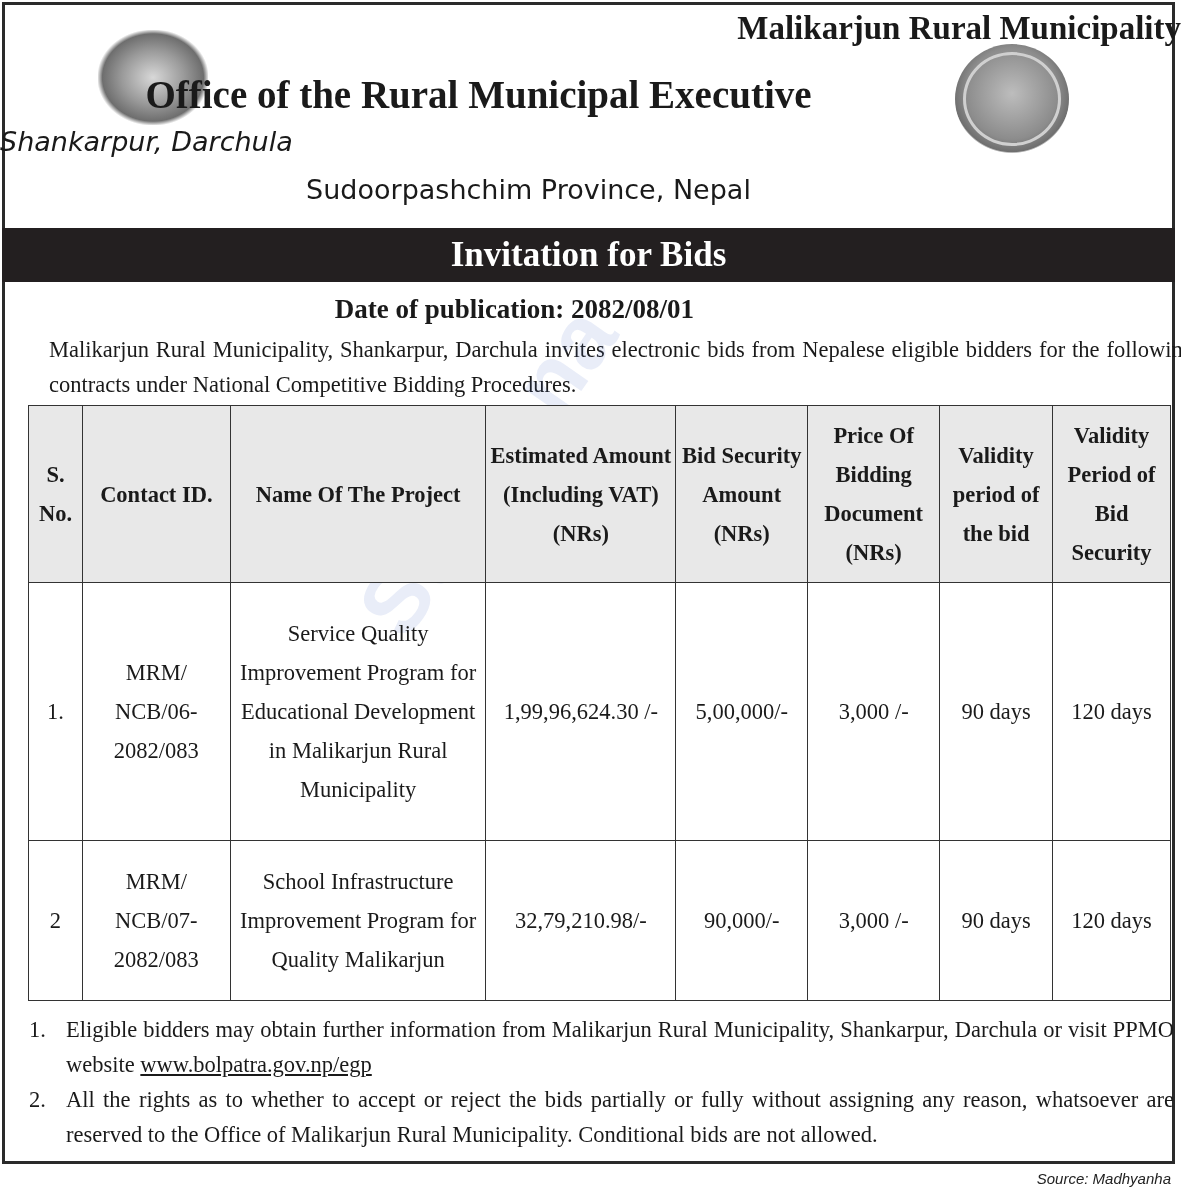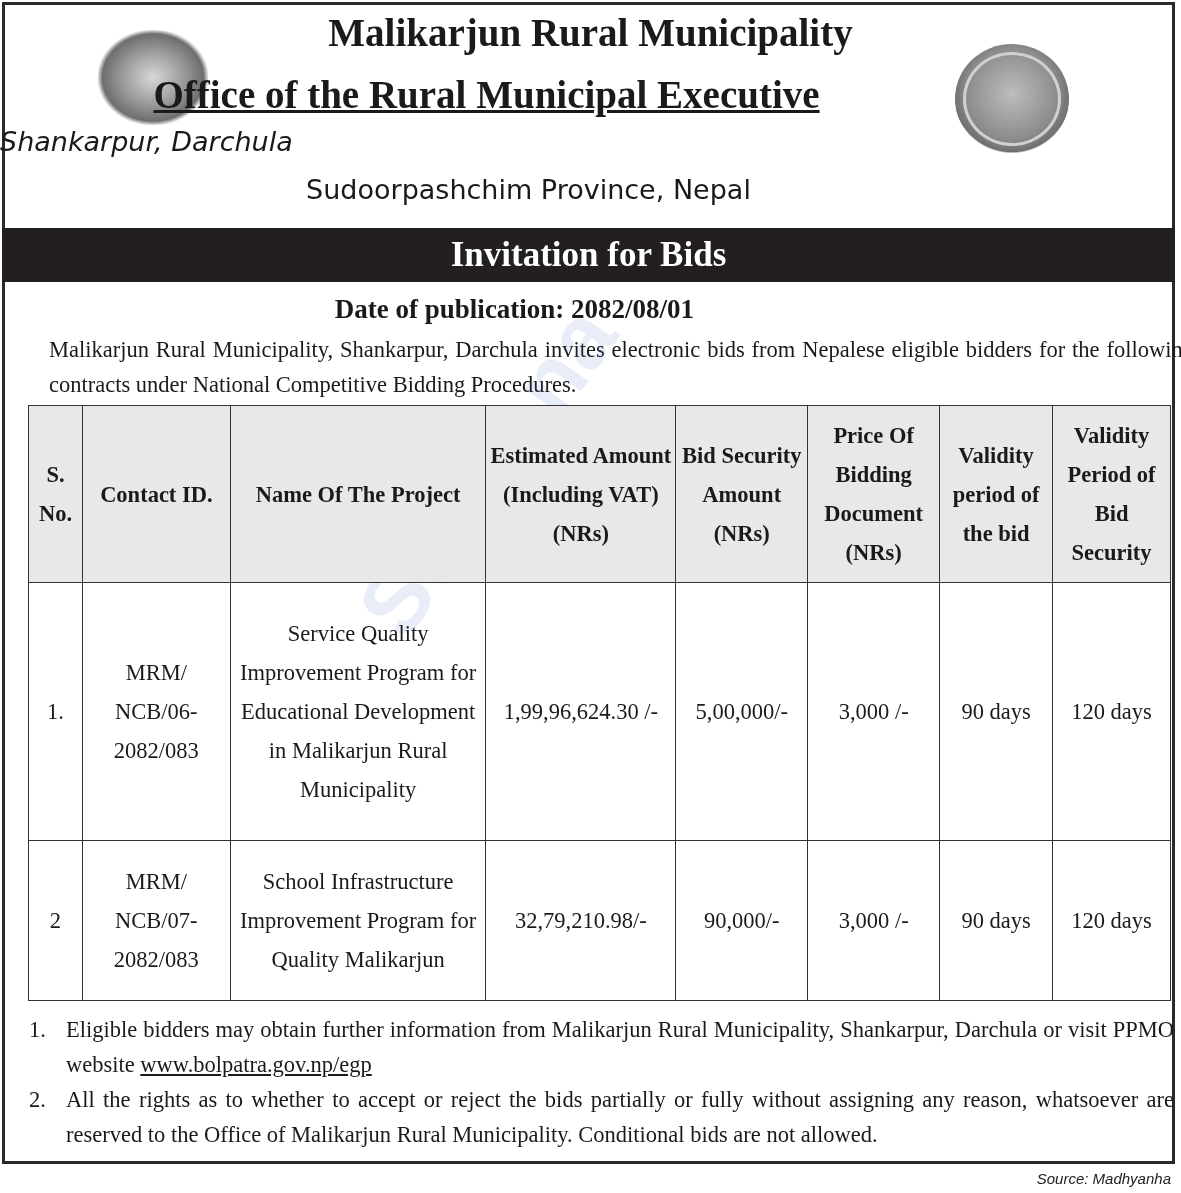--- a/index.html
+++ b/index.html
@@ -1,19 +1,19 @@
 <!DOCTYPE html>
 <html><head>
 <meta charset="utf-8">
 <style>
   html, body { margin:0; padding:0; background:#ffffff; }
   body { width:1181px; height:1193px; position:relative; overflow:hidden; font-family:"Liberation Serif", serif; color:#1a1a1a; }
   .frame { position:absolute; left:2px; top:2px; width:1173px; height:1162px; border:3px solid #2a2a2a; box-sizing:border-box; }
-  .title1 { position:absolute; left:0; width:1181px; top:10px; text-align:center; font-weight:bold; font-size:39px; }
-  .title2 { position:absolute; left:8px; width:957px; top:72px; text-align:center; font-weight:bold; font-size:39px;text-decoration:underline; }
+  .title1 { position:absolute; left:0; width:1181px; top:10px; text-align:right; font-weight:bold; font-size:33px; }
+  .title2 { position:absolute; left:0; width:957px; top:72px; text-align:center; font-weight:bold; font-size:39px; }
   .sub1 { position:absolute; left:0; width:1181px; top:126px; font-family:"DejaVu Sans", sans-serif; font-size:27px;font-style:italic; }
   .sub2 { position:absolute; left:0; width:1057px; top:174px; text-align:center; font-family:"DejaVu Sans", sans-serif; font-size:27px; }
   .emblem { position:absolute; border-radius:50%; background:radial-gradient(circle at 50% 45%, #bdbdbd 0%, #8c8c8c 55%, #6f6f6f 70%, #ffffff 72%); }
   .emblem-left { left:98px; top:30px; width:110px; height:95px; border-radius:45% 45% 40% 40%; background:radial-gradient(ellipse at 50% 50%, #d8d8d8 0%, #9a9a9a 40%, #6e6e6e 65%, rgba(255,255,255,0) 72%); }
   .emblem-right { left:955px; top:44px; width:114px; height:110px; }
   .emblem-ring { position:absolute; left:8px; top:8px; right:8px; bottom:8px; border-radius:50%; border:3px solid #d0d0d0; }
   .banner { position:absolute; left:2px; top:228px; width:1173px; height:54px; background:#231f20; color:#ffffff; text-align:center; font-weight:bold; font-size:35px; line-height:54px; }
   .pubdate { position:absolute; left:0; width:1029px; top:294px; text-align:center; font-weight:bold; font-size:27px; }
   .intro { position:absolute; left:29px; width:1145px; top:332px; font-size:22.5px; line-height:35px; text-align:justify;margin-left:20px; }
   table.bids { position:absolute; left:28px; top:405px; width:1143px; border-collapse:collapse; font-size:22.5px; }

